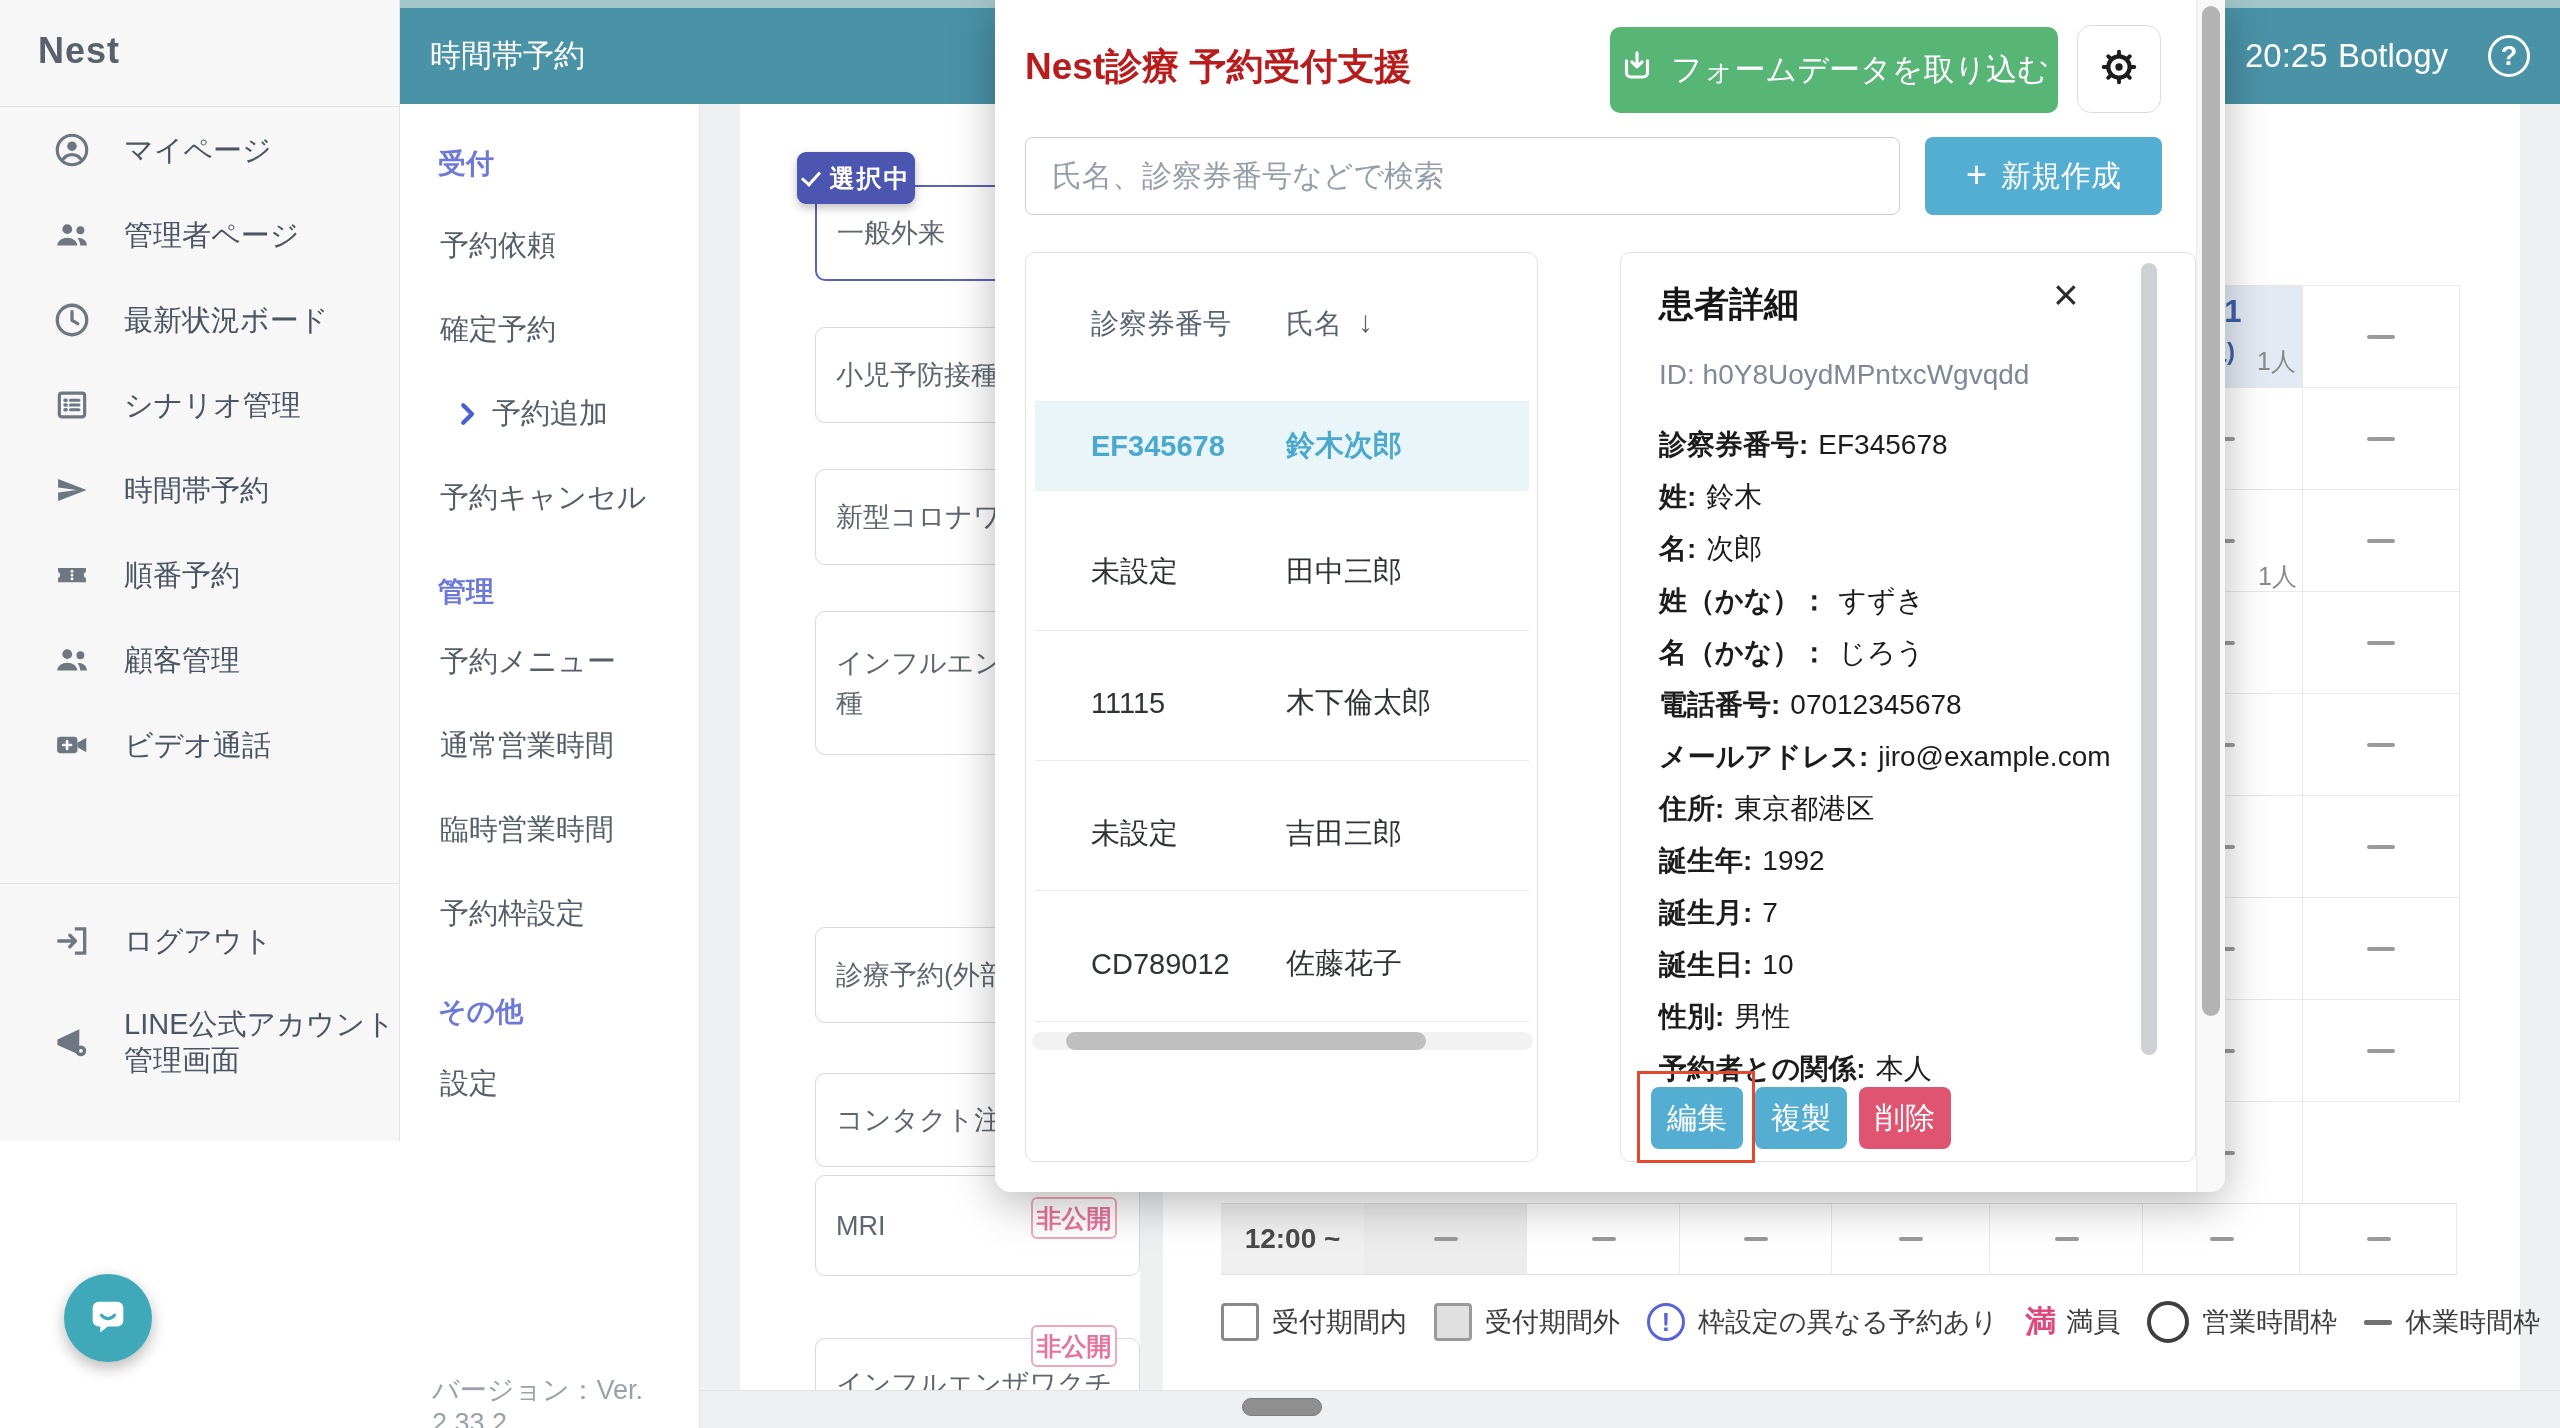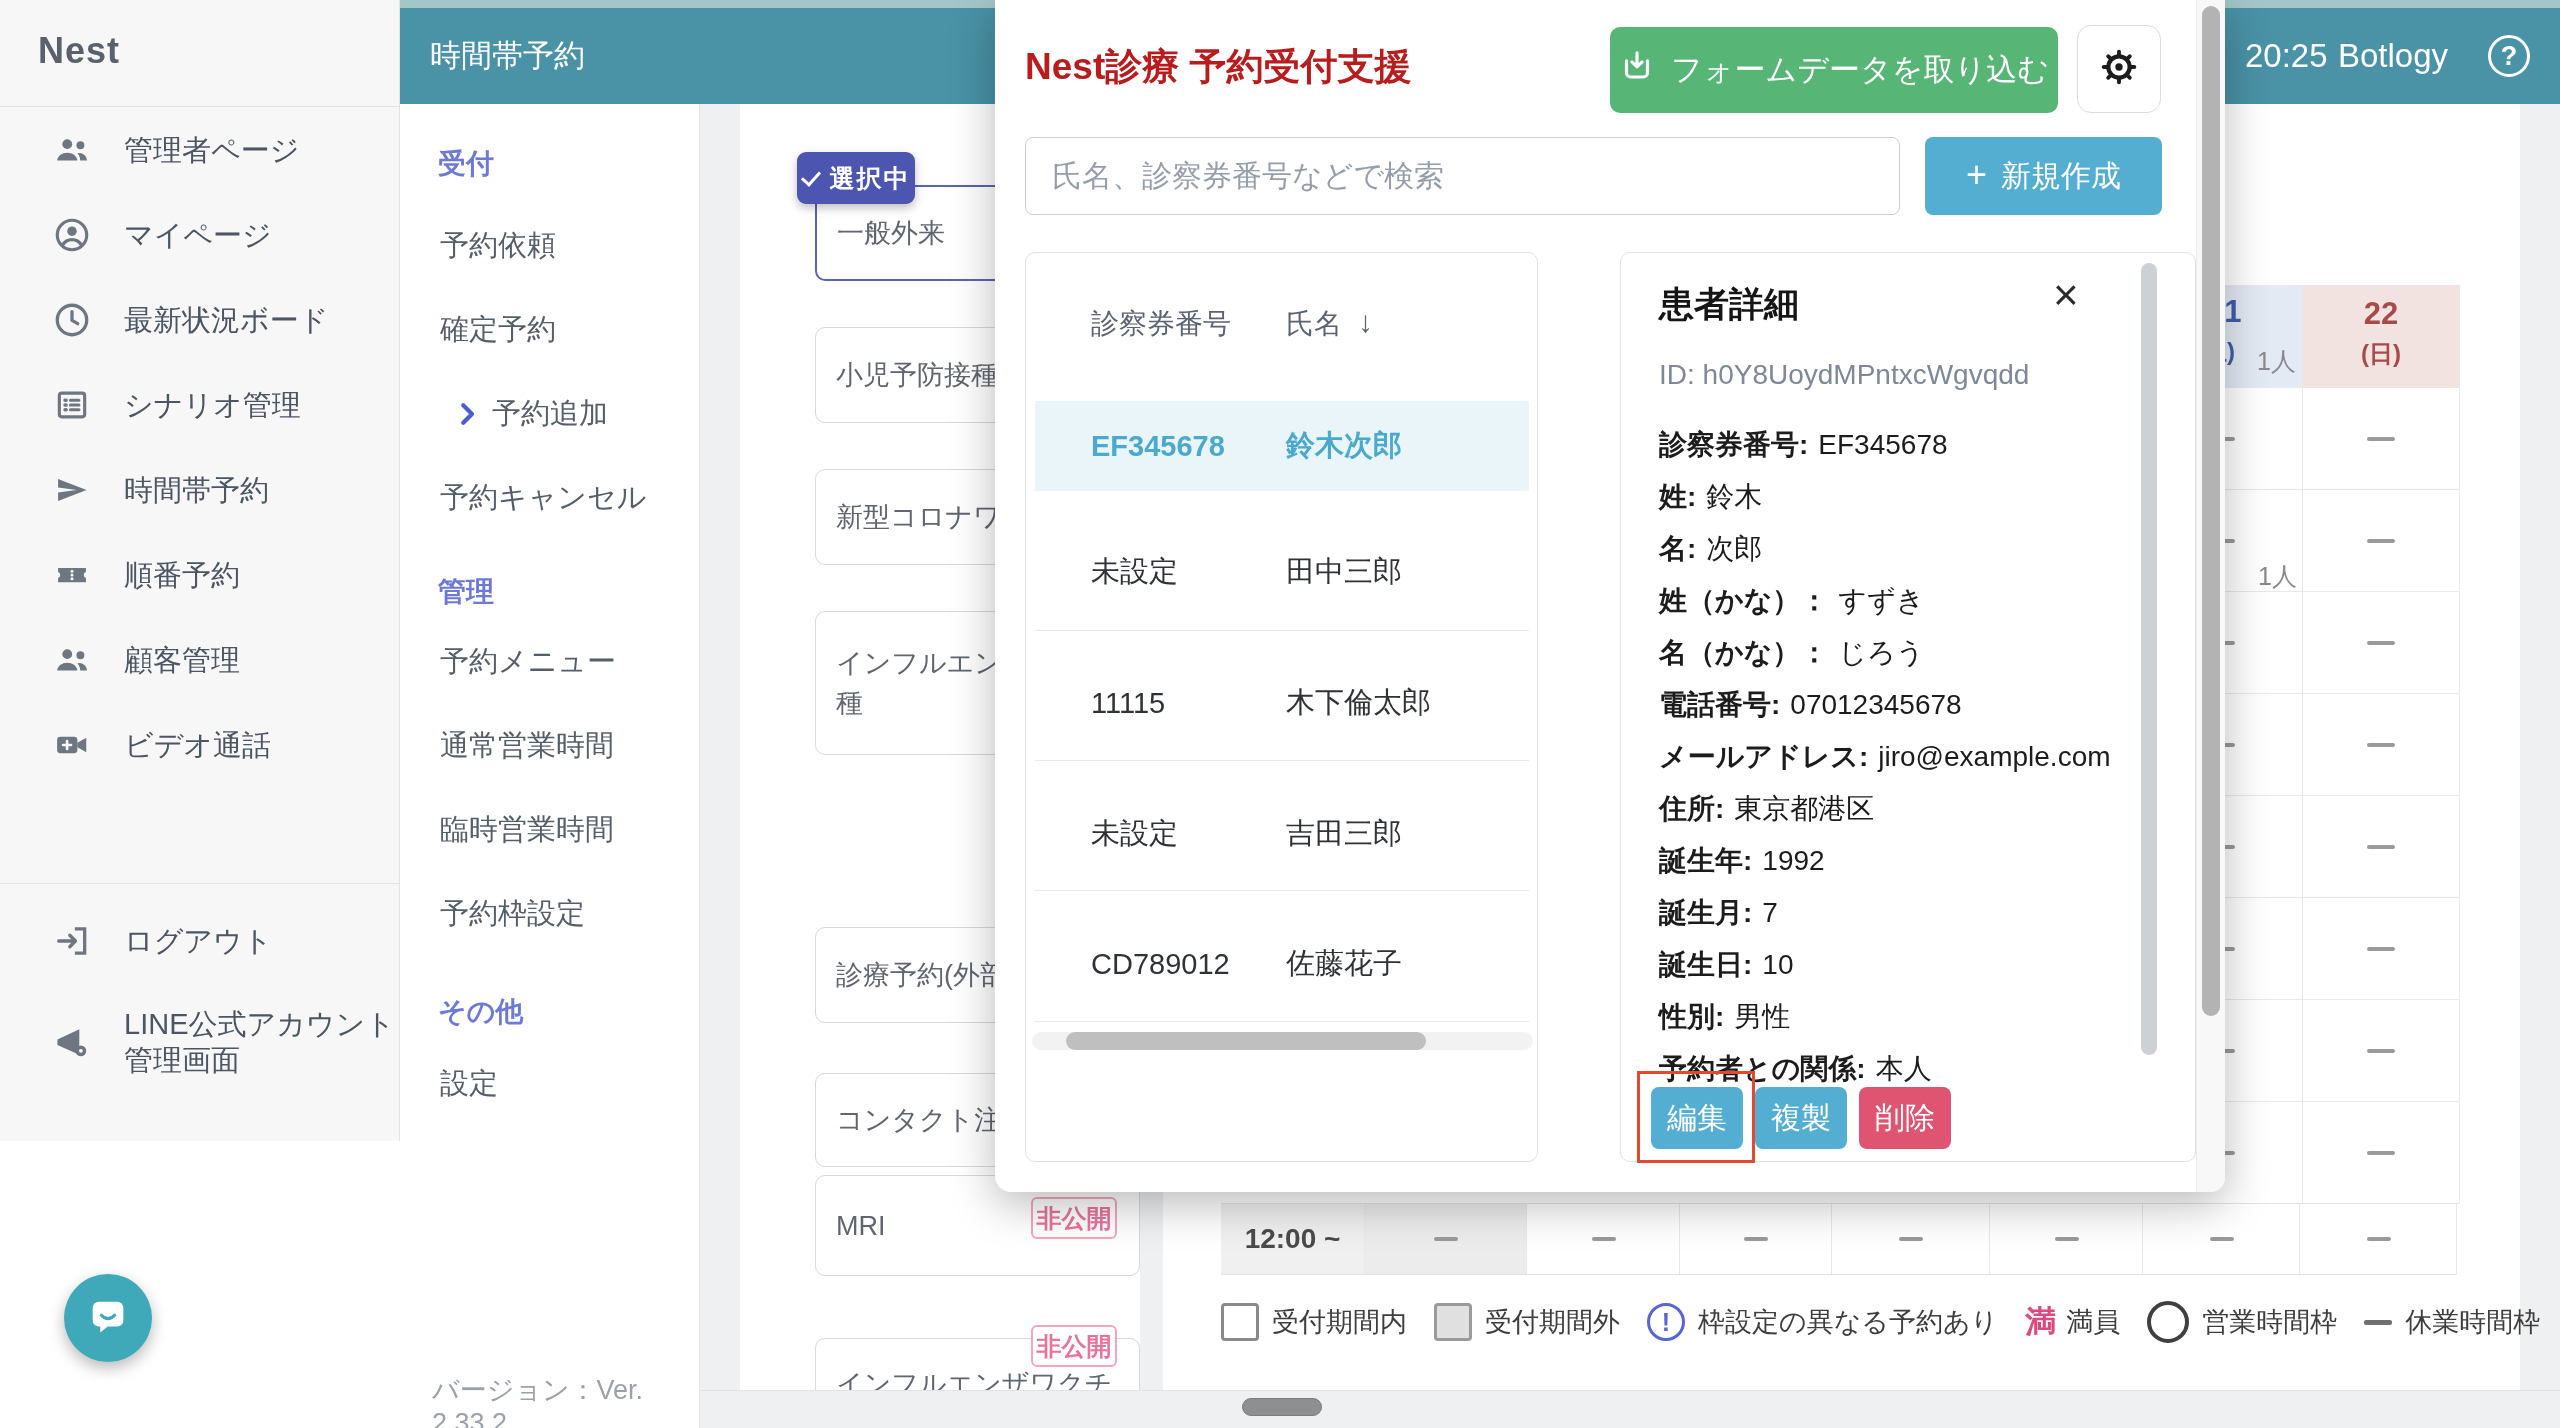--- a/index.html
+++ b/index.html
@@ -147,38 +147,38 @@
 
   <div class="abs topline"></div>
 
   <div class="abs sidebar">
     <div class="side-head">
       <div class="logo">Nest</div>
     </div>
     <div class="side-items" id="side-items">
         <div class="side-item">
           <span class="side-icon">
+            <svg viewBox="0 0 24 24" width="38" height="38">
+              <circle cx="12" cy="12" r="9.3" fill="none" stroke="#6e7781" stroke-width="2"></circle>
+              <circle cx="12" cy="9.6" r="3" fill="#6e7781"></circle>
+              <path d="M6 18.4c1.4-2.4 3.5-3.5 6-3.5s4.6 1.1 6 3.5" fill="none" stroke="#6e7781" stroke-width="2" stroke-linecap="round"></path>
+            </svg>
+          </span>
+          <span class="side-label">マイページ</span>
+        </div>
+        <div class="side-item">
+          <span class="side-icon">
             <svg viewBox="0 0 24 24" width="38" height="38" fill="#6e7781">
               <circle cx="9" cy="8.3" r="3.1"></circle>
               <path d="M2.6 18.6c.4-3.1 3.1-4.9 6.4-4.9s6 1.8 6.4 4.9z"></path>
               <circle cx="17.3" cy="9" r="2.5"></circle>
               <path d="M16.8 13.9c2.6.3 4.4 2 4.7 4.7h-4.3c-.1-1.8-.7-3.4-1.8-4.5z"></path>
             </svg>
           </span>
           <span class="side-label">管理者ページ</span>
-        </div>
-        <div class="side-item">
-          <span class="side-icon">
-            <svg viewBox="0 0 24 24" width="38" height="38">
-              <circle cx="12" cy="12" r="9.3" fill="none" stroke="#6e7781" stroke-width="2"></circle>
-              <circle cx="12" cy="9.6" r="3" fill="#6e7781"></circle>
-              <path d="M6 18.4c1.4-2.4 3.5-3.5 6-3.5s4.6 1.1 6 3.5" fill="none" stroke="#6e7781" stroke-width="2" stroke-linecap="round"></path>
-            </svg>
-          </span>
-          <span class="side-label">マイページ</span>
         </div>
         <div class="side-item">
           <span class="side-icon">
             <svg viewBox="0 0 24 24" width="38" height="38">
               <circle cx="12" cy="12" r="9.3" fill="none" stroke="#6e7781" stroke-width="2.1"></circle>
               <path d="M12 6.8v5.4l3.6 2.1" fill="none" stroke="#6e7781" stroke-width="2.1" stroke-linecap="round"></path>
             </svg>
           </span>
           <span class="side-label">最新状況ボード</span>
         </div>
@@ -371,24 +371,20 @@
           <div class="cal-row">
             <span class="dash" style="left: -8px; width: 18px;"></span>
           </div>
           <div class="cal-row">
             <span class="dash" style="left: -8px; width: 18px;"></span>
           </div>
         </div>
     </div>
 
     <div class="cal-col cal-sun">
-      <div class="cal-head">
-        <span class="sun-day">22</span>
-        <span class="sun-wd">(日)</span>
-      </div>
       <div id="sun-rows">
           <div class="cal-row">
             <span class="dash" style="left: 64px; width: 28px;"></span>
           </div>
           <div class="cal-row">
             <span class="dash" style="left: 64px; width: 28px;"></span>
           </div>
           <div class="cal-row">
             <span class="dash" style="left: 64px; width: 28px;"></span>
           </div>

